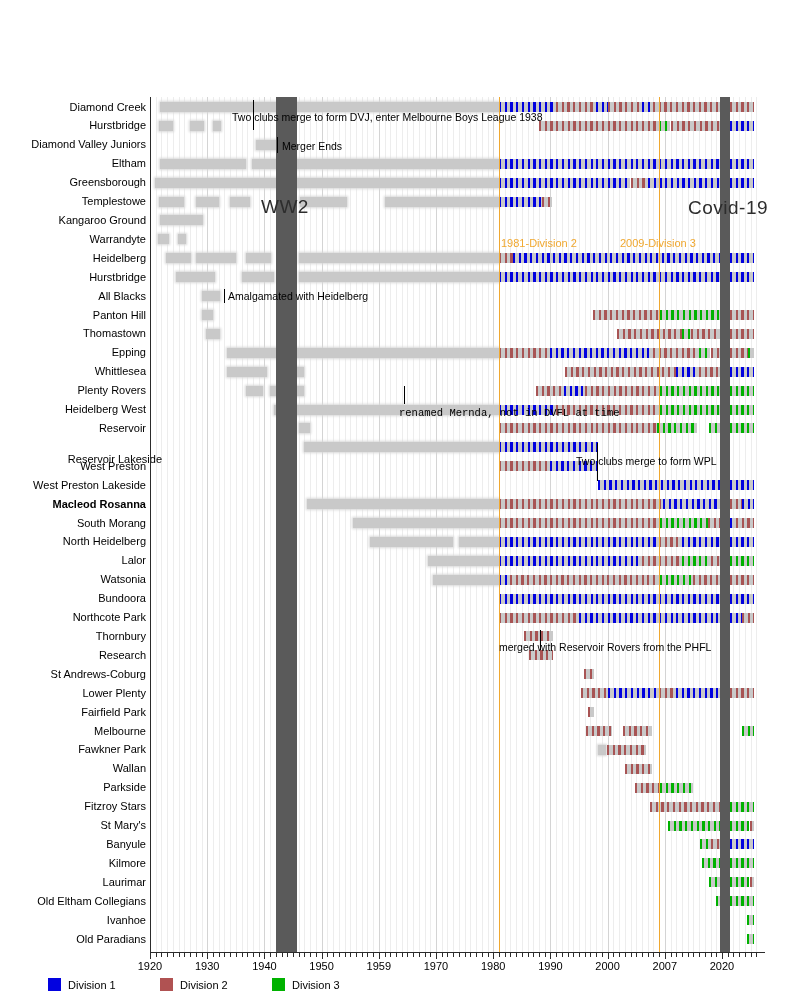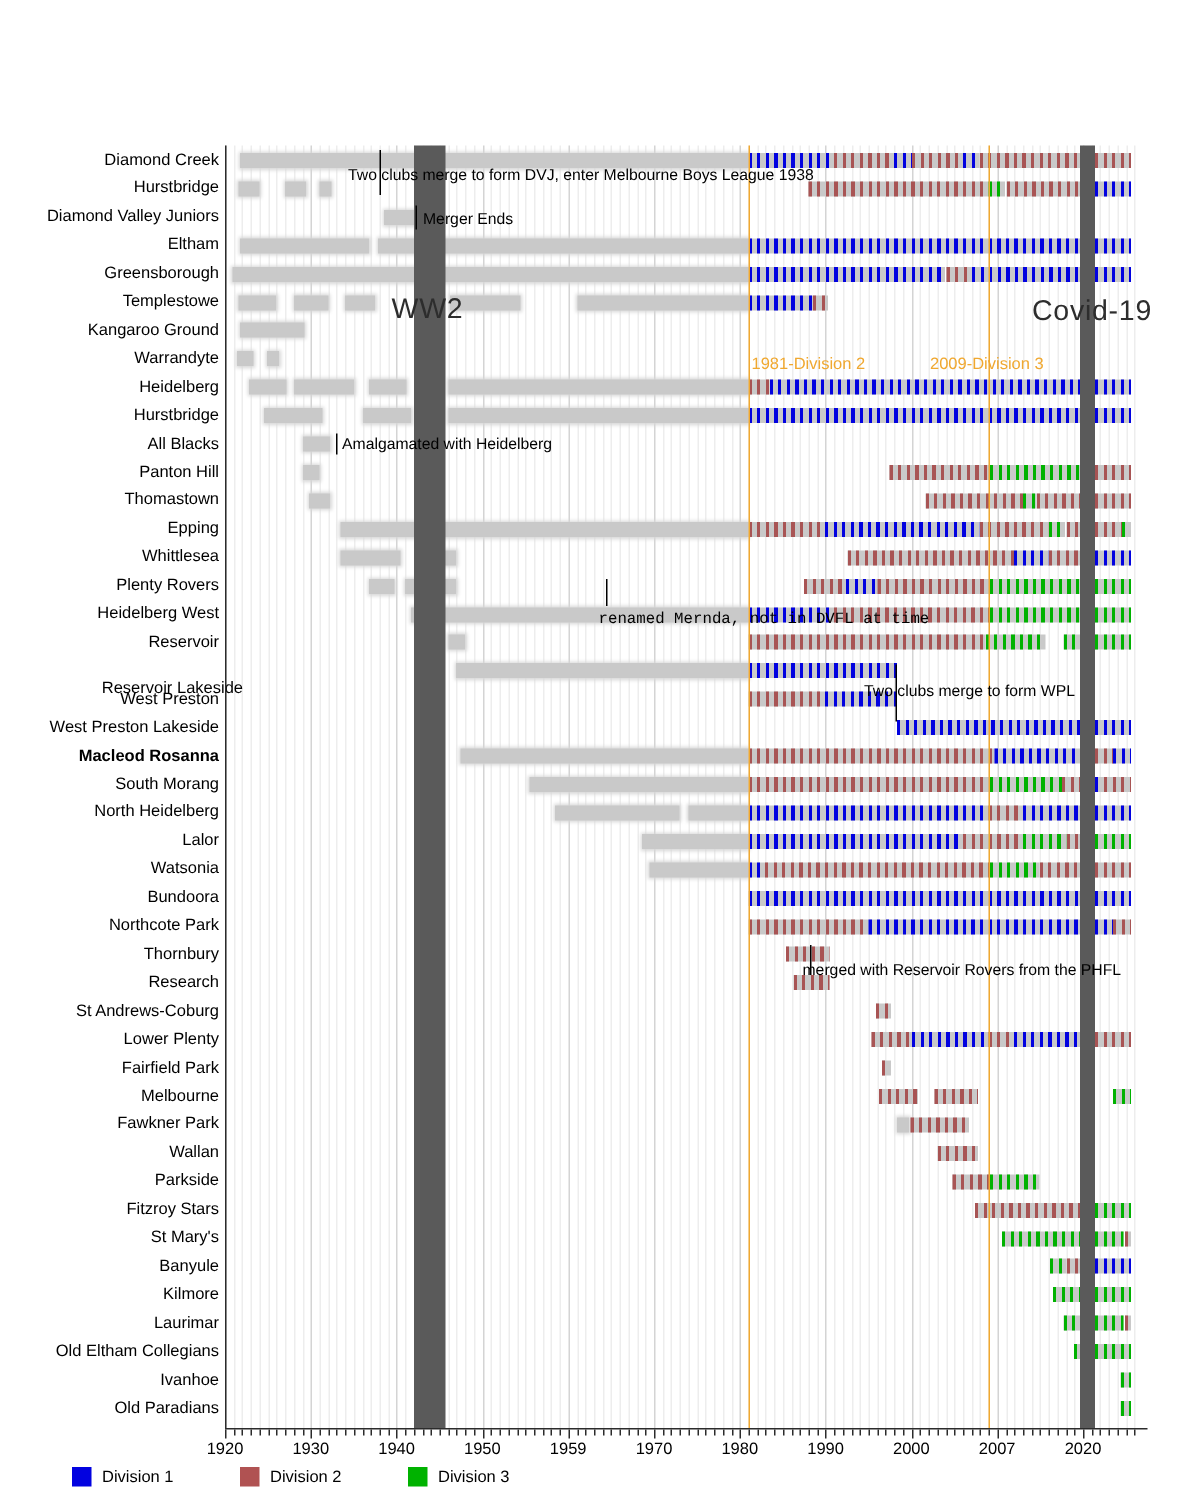--- a/index.html
+++ b/index.html
@@ -361,21 +361,21 @@
       <div class="ann-text" style="left: 232px; top: 111px;">Two clubs merge to form DVJ, enter Melbourne Boys League 1938</div>
       <div class="ann-tick" style="left: 277px; top: 137px; height: 16px;"></div>
       <div class="ann-text" style="left: 282px; top: 140px;">Merger Ends</div>
       <div class="ann-tick" style="left: 224px; top: 289px; height: 14px;"></div>
       <div class="ann-text" style="left: 228px; top: 290px;">Amalgamated with Heidelberg</div>
       <div class="ann-tick" style="left: 404px; top: 386px; height: 18px;"></div>
       <div class="ann-text" style="left: 399px; top: 407px; font-family: Liberation Mono, monospace;">renamed Mernda, not in DVFL at time</div>
       <div class="ann-tick" style="left: 597px; top: 443px; height: 38px;"></div>
       <div class="ann-text" style="left: 576px; top: 455px;">Two clubs merge to form WPL</div>
       <div class="ann-tick" style="left: 540px; top: 630px; height: 20px;"></div>
-      <div class="ann-text" style="left: 499px; top: 641px; margin-left: 36px;">merged with Reservoir Rovers from the PHFL</div>
+      <div class="ann-text" style="left: 499px; top: 641px;">merged with Reservoir Rovers from the PHFL</div>
       <div class="axis-left" style="left: 150px; top: 97px; height: 855px;"></div>
       <div class="axis-bottom" style="left: 150px; top: 952px; width: 615px;"></div>
       <div class="tick major" style="left: 150px; top: 953px;"></div>
       <div class="tick" style="left: 155.7px; top: 953px;"></div>
       <div class="tick" style="left: 161.4px; top: 953px;"></div>
       <div class="tick" style="left: 167.2px; top: 953px;"></div>
       <div class="tick" style="left: 172.9px; top: 953px;"></div>
       <div class="tick" style="left: 178.6px; top: 953px;"></div>
       <div class="tick" style="left: 184.3px; top: 953px;"></div>
       <div class="tick" style="left: 190px; top: 953px;"></div>

